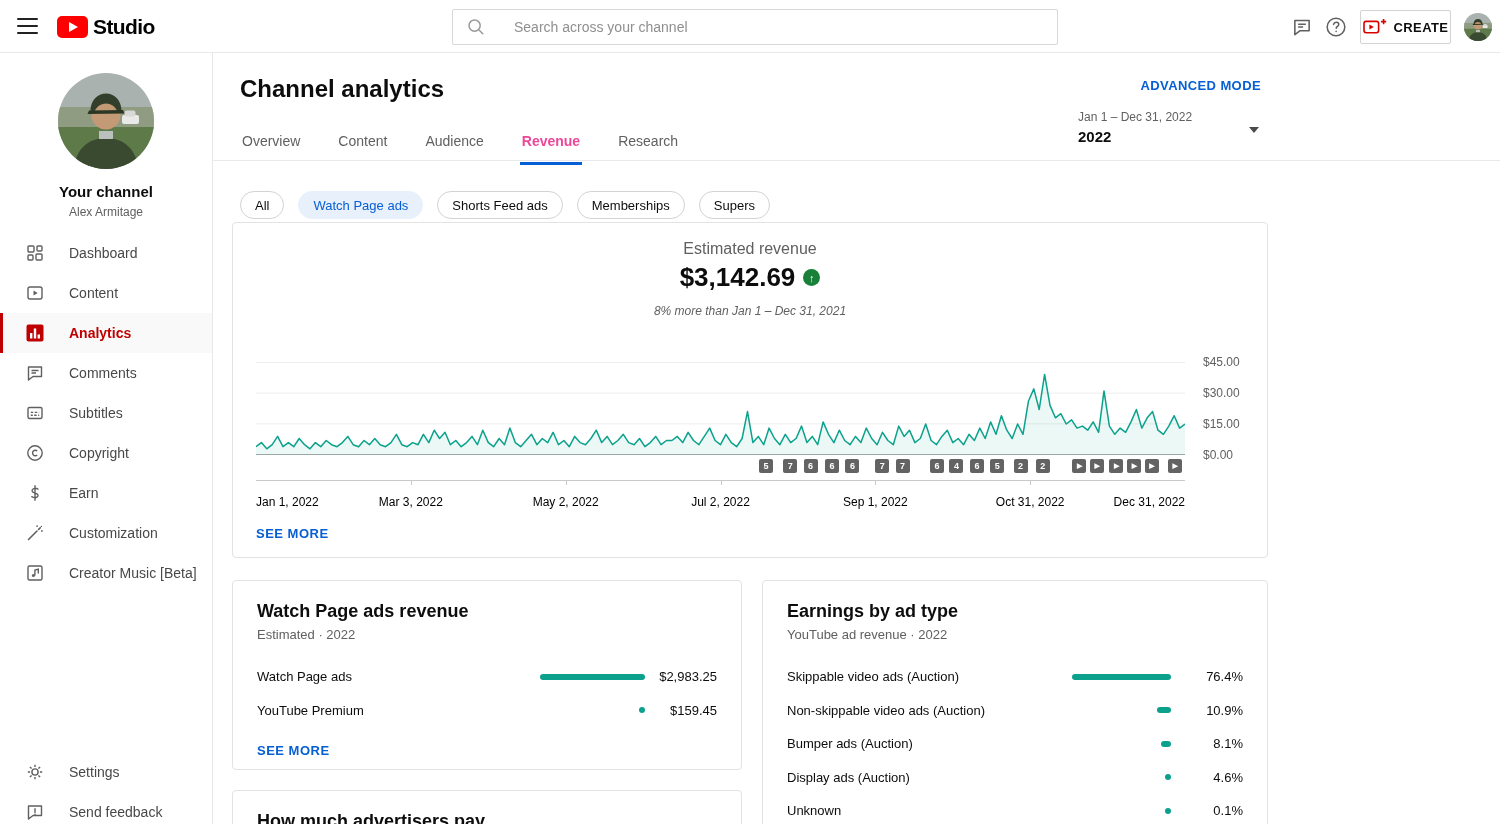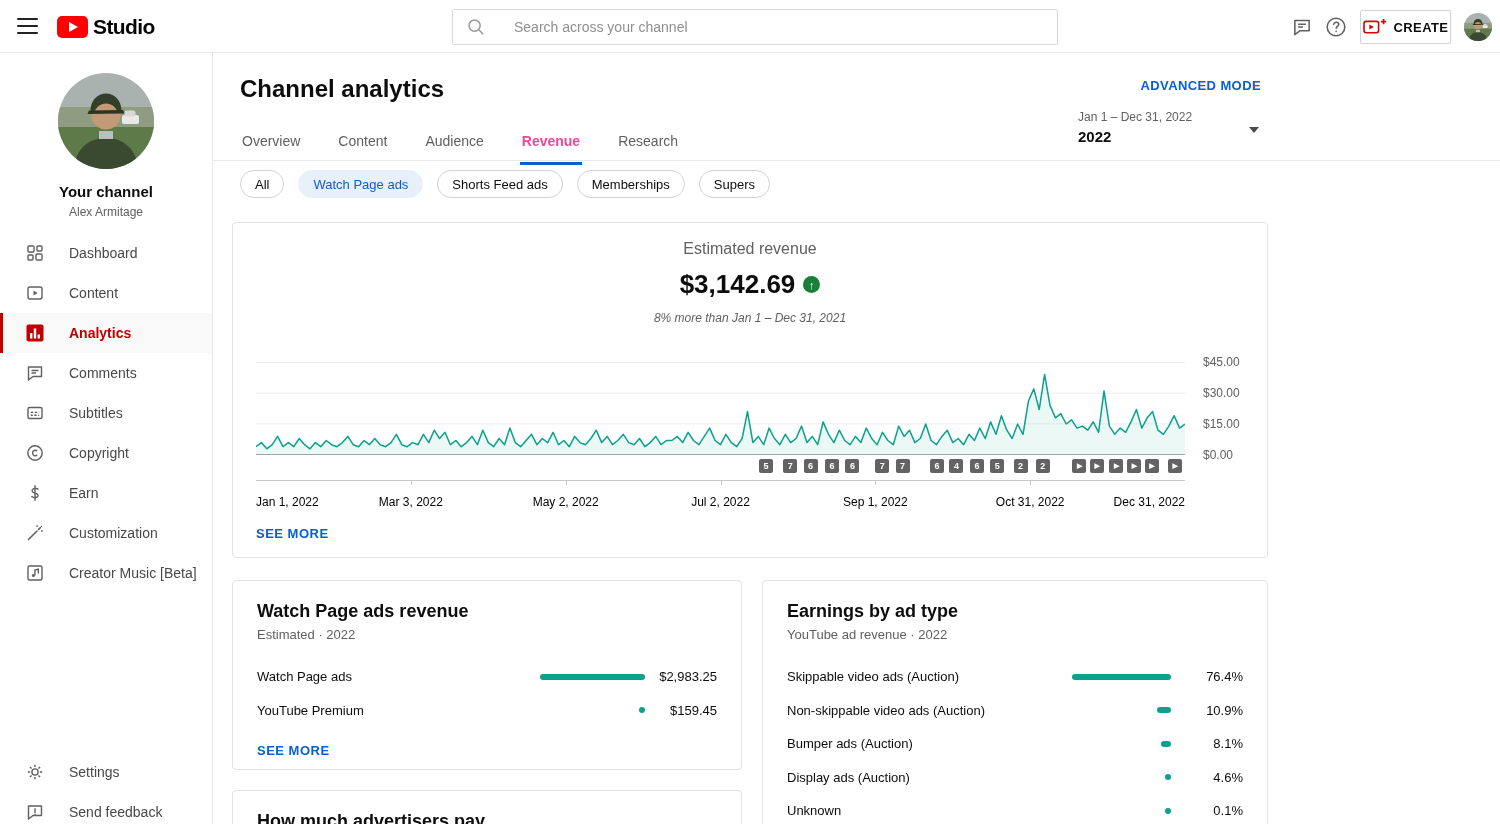--- a/index.html
+++ b/index.html
@@ -54,29 +54,29 @@
   .tab { font-size:14px; color:#606060; padding:8px 2px 13px; border-bottom:3px solid transparent; cursor:pointer; }
   .tab.active { color:#ec4899; border-bottom-color:#065fd4; font-weight:bold; }
   .tabs-divider { position:absolute; left:0; right:0; top:107px; height:1px; background:#e8e8e8; }
   .date-picker { position:absolute; left:865px; top:57px; width:183px; cursor:pointer; }
   .date-range { font-size:12px; color:#606060; }
   .date-year { font-size:15px; color:#0d0d0d; margin-top:4px; font-weight:bold; }
   .date-caret { position:absolute; right:2px; top:17px; width:0; height:0;
     border:5px solid transparent; border-top:6px solid #4a4a4a; }
   .chips { position:absolute; left:27px; top:117px; display:flex; gap:14px; }
   .chip { height:28px; padding:0 14px; display:flex; align-items:center; font-size:13px;
-    border:1px solid #d3d3d3; border-radius:16px; background:#fff; color:#0d0d0d; cursor:pointer; white-space:nowrap; }
+    border:1px solid #d3d3d3; border-radius:16px; background:#fff; color:#0d0d0d; cursor:pointer; white-space:nowrap;margin-top:21px; }
   .chip.active { background:#e7f0fb; border-color:#e7f0fb; color:#065fd4; }
 
   
   .card { background:#fff; border:1px solid #e3e3e3; border-radius:4px; position:relative; }
   .chart-card { position:absolute; left:19px; top:169px; width:1036px; height:336px; }
   .summary { text-align:center; padding-top:17px; }
   .summary-label { font-size:16px; color:#606060; }
-  .summary-value { font-size:26px; font-weight:bold; margin-top:11px;
+  .summary-value { font-size:26px; font-weight:bold; margin-top:4px;
     display:flex; justify-content:center; align-items:center; gap:8px; }
   .up-badge { width:17px; height:17px; border-radius:50%; background:#188038; color:#fff;
     font-size:11px; font-weight:bold; display:flex; align-items:center; justify-content:center; }
   .summary-compare { font-size:12px; font-style:italic; color:#606060; margin-top:11px; }
   .chart-wrap { position:absolute; left:23px; top:139px; width:929px; height:93px; }
   .chart-wrap svg { width:929px; height:93px; display:block; }
   .marker-row { position:absolute; left:23px; top:236px; width:929px; height:14px; }
   .vmarker { position:absolute; top:0; width:14px; height:14px; background:#636363; border-radius:2px;
     color:#fff; font-size:9px; font-weight:bold; display:flex; align-items:center; justify-content:center; cursor:pointer; }
   .vmarker.play { font-size:7px; padding-left:1px; }

